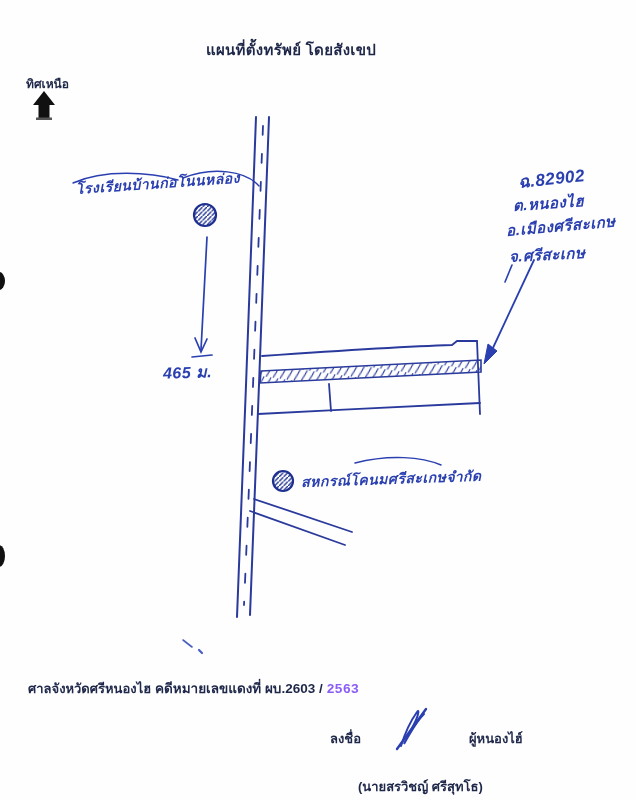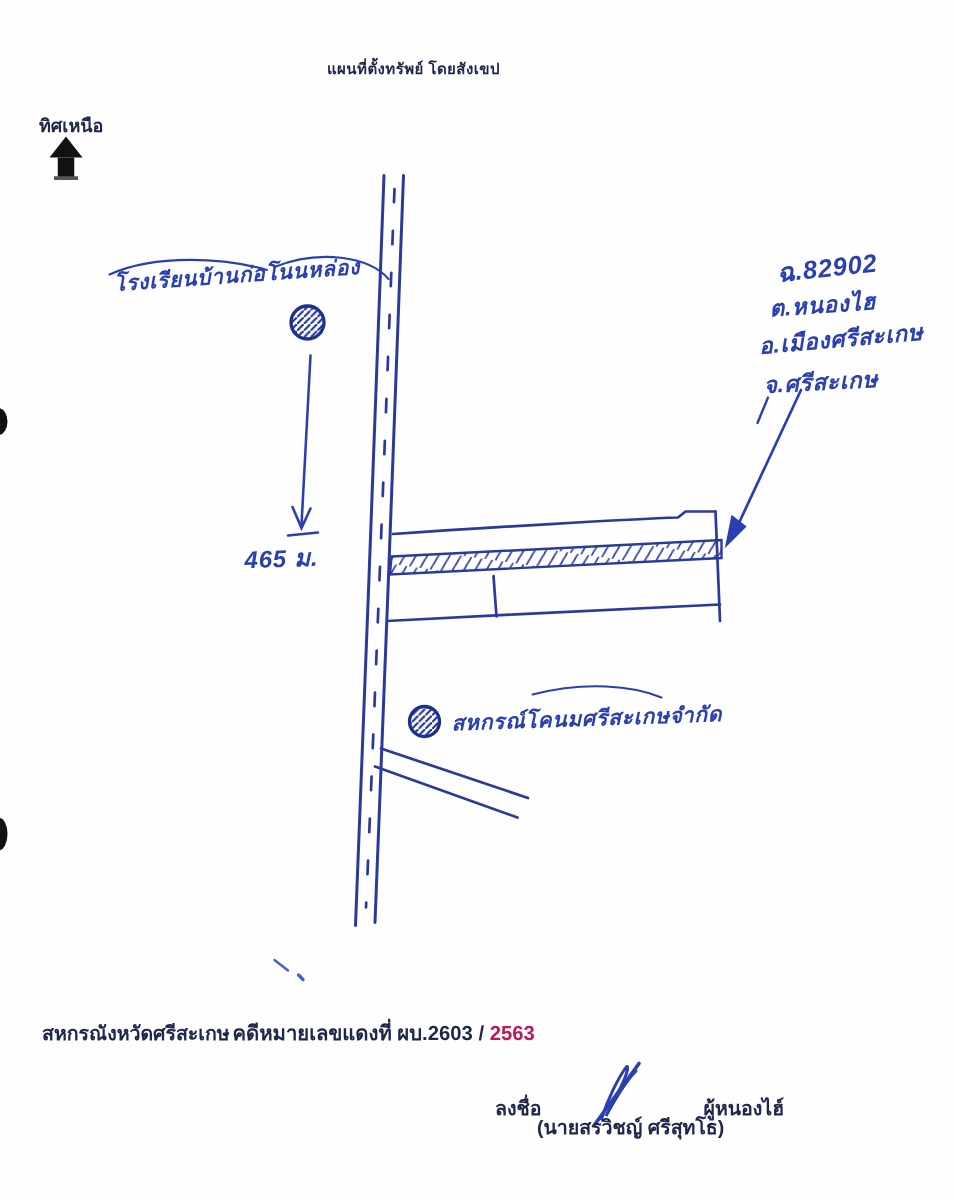--- a/index.html
+++ b/index.html
@@ -14,33 +14,33 @@
     overflow:hidden;
   }
   .txt{position:absolute;white-space:nowrap;}
   .print{color:#1e2749;font-weight:700;}
   .hand{
     color:#2a3fb0;
     font-style:italic;
     font-weight:700;
     letter-spacing:0.5px;
   }
-  .title{font-size:10px;letter-spacing:0.3px;margin-left:12px;}
+  .title{font-size:15px;letter-spacing:0.3px;}
   .north-label{font-size:12px;}
   .school-label{font-size:14px;transform:rotate(-4deg);transform-origin:left center;}
   .dist-label{font-size:16px;transform:rotate(-2deg);}
   .parcel-line{font-size:15px;transform-origin:left center;}
   .parcel-l1{font-size:17px;transform:rotate(-6deg);}
   .parcel-l2{transform:rotate(-4deg);}
   .parcel-l3{transform:rotate(-5deg);}
   .parcel-l4{transform:rotate(-3deg);}
   .coop-label{font-size:14px;transform:rotate(-2deg);transform-origin:left center;}
   .footer-court{font-size:13px;}
   .footer-case{font-size:13.5px;}
-  .year-light{color:#be185d;font-weight:700;}
+  .year-light{color:#8b5cf6;font-weight:700;font-family:Liberation Mono, monospace;}
   .sig-small{font-size:13px;}
   svg.layer{position:absolute;left:0;top:0;}
 </style>
 </head>
 <body>
 
 <div class="page">
 
   <svg class="layer" width="636" height="800" viewBox="0 0 636 800">
     <defs>
@@ -132,23 +132,23 @@
 
   <div>
     <div class="txt hand parcel-line parcel-l1" style="left:518px;top:168px;">ฉ.82902</div>
     <div class="txt hand parcel-line parcel-l2" style="left:513px;top:194px;">ต.หนองไฮ</div>
     <div class="txt hand parcel-line parcel-l3" style="left:506px;top:219px;">อ.เมืองศรีสะเกษ</div>
     <div class="txt hand parcel-line parcel-l4" style="left:509px;top:245px;">จ.ศรีสะเกษ</div>
   </div>
 
   <div class="txt hand coop-label" style="left:301px;top:471px;">สหกรณ์โคนมศรีสะเกษจำกัด</div>
 
-  <div class="txt print footer-court" style="left:28px;top:678px;">สหกรณังหวัดศรีสะเกษ</div>
+  <div class="txt print footer-court" style="left:28px;top:678px;">ศาลจังหวัดศรีหนองไฮ</div>
   <div class="txt footer-case" style="left:155px;top:677px;">
     <span class="print">คดีหมายเลขแดงที่ ผบ.2603 /</span>
     <span class="year-light">2563</span>
   </div>
 
   <div class="txt print sig-small" style="left:330px;top:728px;">ลงชื่อ</div>
   <div class="txt print sig-small" style="left:469px;top:728px;">ผู้หนองไฮ์</div>
-  <div class="txt print sig-small" style="left:358px;top:741px;">(นายสรวิชญ์ ศรีสุทโธ)</div>
+  <div class="txt print sig-small" style="left:358px;top:776px;">(นายสรวิชญ์ ศรีสุทโธ)</div>
 
 </div>
 
 </body></html>

